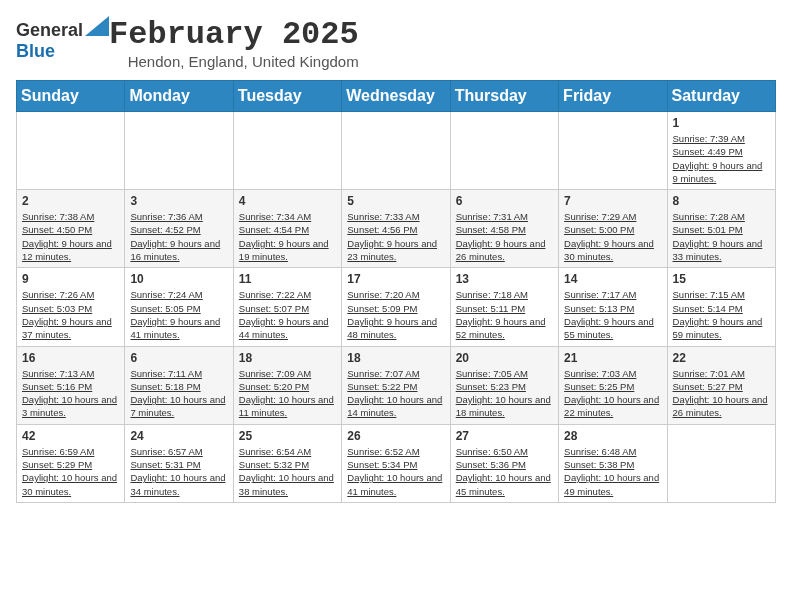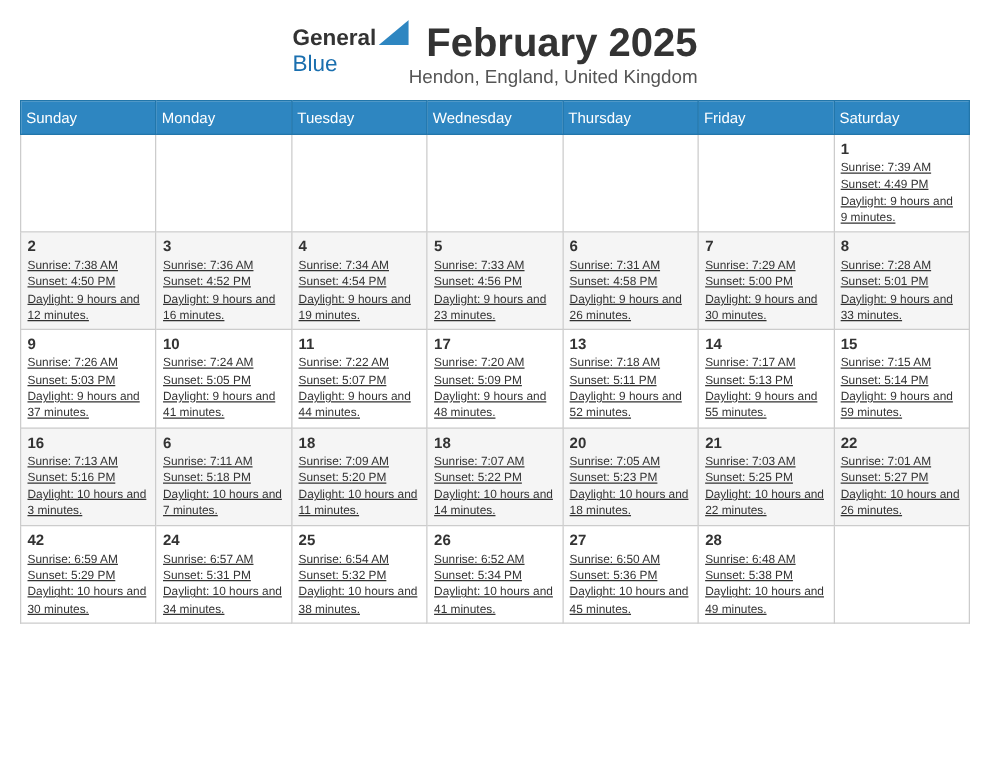--- a/index.html
+++ b/index.html
@@ -5,65 +5,66 @@
     * { box-sizing: border-box; margin: 0; padding: 0; }
     body {
       font-family: Arial, sans-serif;
       background: #fff;
       width: 792px;
       min-height: 612px;
       padding: 16px;
     }
     .header {
       display: flex;
-      justify-content: center;
+      justify-content: flex-start;
       align-items: flex-start;
       margin-bottom: 10px;
     }
     .logo {
       display: flex;
       align-items: center;
     }
     .logo-text-general {
       font-size: 18px;
       font-weight: bold;
       color: #333;
     }
     .logo-text-blue {
       font-size: 18px;
-      font-weight: normal;
+      font-weight: bold;
       color: #1a6faf;
     }
     .logo-icon {
       width: 24px;
       height: 20px;
       margin-left: 2px;
     }
     .title-block {
       text-align: right;
     }
     .month-title {
       font-size: 32px;
       font-weight: bold;
       color: #333;
+      font-family: Liberation Mono, monospace;
     }
     .location-title {
       font-size: 15px;
       color: #555;
     }
     .calendar {
       width: 100%;
       border-collapse: collapse;
       border: 1px solid #ccc;
     }
     .calendar th {
       background-color: #2e86c1;
       color: #fff;
-      font-size: 12px;
-      font-weight: normal;
+      font-size: 16px;
+      font-weight: bold;
       padding: 6px 4px;
       text-align: left;
       border: 1px solid #2276aa;
     }
     .calendar td {
       vertical-align: top;
       padding: 4px 5px;
       border: 1px solid #ccc;
       font-size: 10px;
       color: #333;

